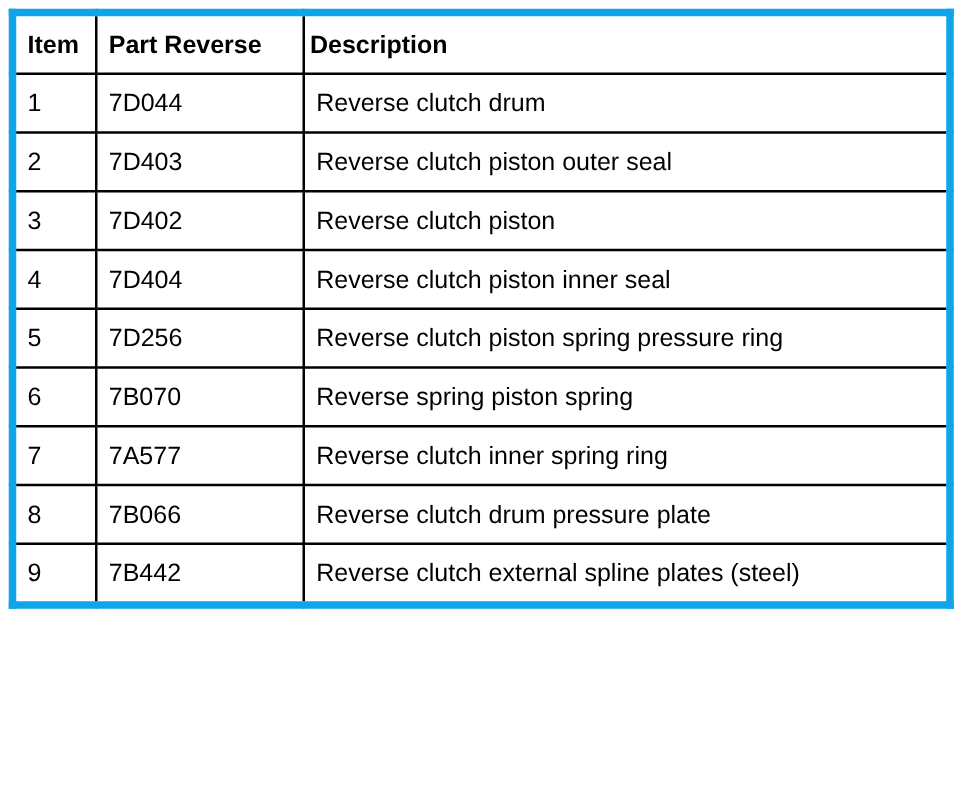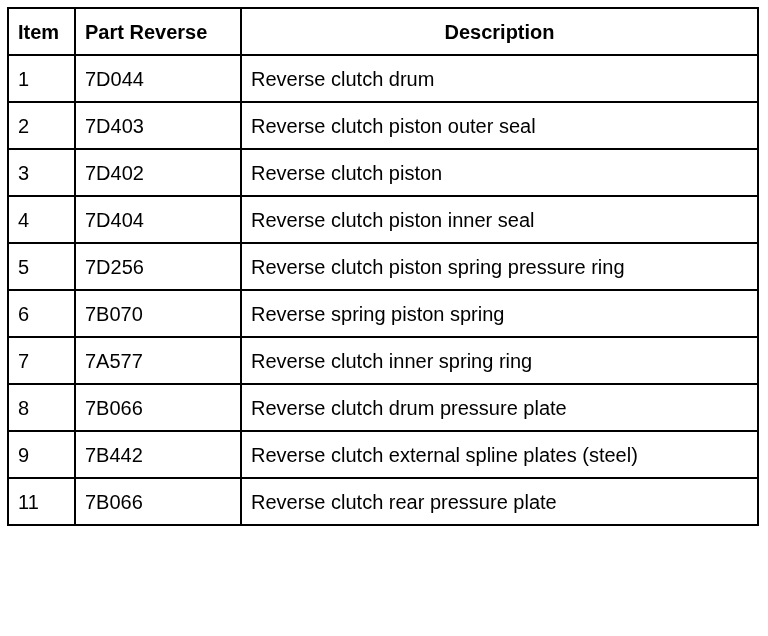--- a/index.html
+++ b/index.html
@@ -9,41 +9,40 @@
     width: 768px;
     height: 636px;
     font-family: "Liberation Sans", sans-serif;
     color: #000000;
   }
   .parts-table {
     border-collapse: collapse;
     table-layout: fixed;
     margin: 7px 0 0 7px;
     width: 750px;
-    border: 2px solid #0ea5e9;
+    border: 6px solid #0ea5e9;
   }
   .parts-table th,
   .parts-table td {
     border: 2px solid #000000;
     font-size: 20px;
     line-height: 1;
     height: 45px;
     box-sizing: content-box;
     padding: 0 4px 0 9px;
     vertical-align: middle;
     white-space: nowrap;
     overflow: hidden;
     background: #ffffff;
   }
   .parts-table th {
     font-weight: bold;
     text-align: left;
   }
   .parts-table th.desc-col {
-    text-align: center;
     padding-left: 4px;
   }
   col.c-item { width: 67px; }
   col.c-part { width: 166px; }
   col.c-desc { width: 517px; }
 </style>
 </head>
 <body>
 
 <table class="parts-table">
@@ -99,19 +98,14 @@
       <tr>
         <td>8</td>
         <td>7B066</td>
         <td>Reverse clutch drum pressure plate</td>
       </tr>
       <tr>
         <td>9</td>
         <td>7B442</td>
         <td>Reverse clutch external spline plates (steel)</td>
       </tr>
-      <tr>
-        <td>11</td>
-        <td>7B066</td>
-        <td>Reverse clutch rear pressure plate</td>
-      </tr>
     </tbody>
 </table>
 
 </body></html>

